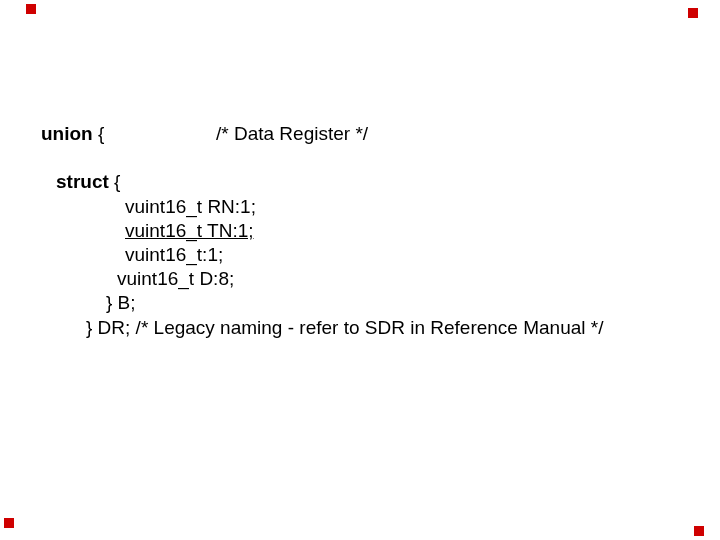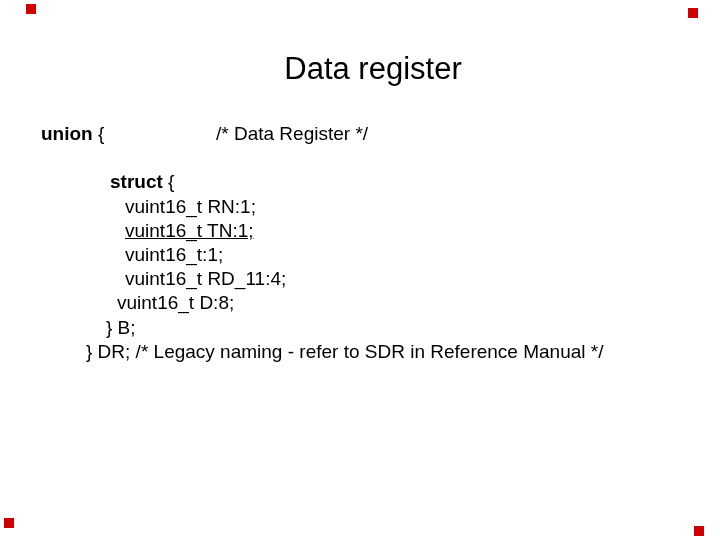--- a/index.html
+++ b/index.html
@@ -53,30 +53,28 @@
   .corner-mark {
     position: absolute;
     width: 10px;
     height: 10px;
   }
 </style>
 </head>
 <body>
 
 <div class="slide">
-  <div class="slide-title">Data register</div>
 
   <div class="code-block">
       <div class="code-line" style="padding-left: 41px;"><span class="bold">union</span><span> {</span><span class="inline-comment" style="left: 216px;">/* Data Register */</span></div>
       <div class="code-line"></div>
-      <div class="code-line" style="padding-left: 110px;"><span class="bold">struct</span><span> {</span></div>
+      <div class="code-line" style="padding-left: 56px;"><span class="bold">struct</span><span> {</span></div>
       <div class="code-line" style="padding-left: 125px;"><span>vuint16_t RN:1;</span></div>
       <div class="code-line" style="padding-left: 125px; text-decoration: underline;"><span>vuint16_t TN:1;</span></div>
       <div class="code-line" style="padding-left: 125px;"><span>vuint16_t:1;</span></div>
-      <div class="code-line" style="padding-left: 125px;"><span>vuint16_t RD_11:4;</span></div>
       <div class="code-line" style="padding-left: 117px;"><span>vuint16_t D:8;</span></div>
       <div class="code-line" style="padding-left: 106px;"><span>} B;</span></div>
       <div class="code-line" style="padding-left: 86px;"><span>} DR; /* Legacy naming - refer to SDR in Reference Manual */</span></div>
     </div>
 
   <div id="corner-marks">
       <div class="corner-mark" style="left: 26px; top: 4px; width: 10px; height: 10px; background: rgb(207, 0, 0);"></div>
       <div class="corner-mark" style="left: 688px; top: 8px; width: 10px; height: 10px; background: rgb(207, 0, 0);"></div>
       <div class="corner-mark" style="left: 4px; top: 518px; width: 10px; height: 10px; background: rgb(207, 0, 0);"></div>
       <div class="corner-mark" style="left: 694px; top: 526px; width: 10px; height: 10px; background: rgb(207, 0, 0);"></div>

